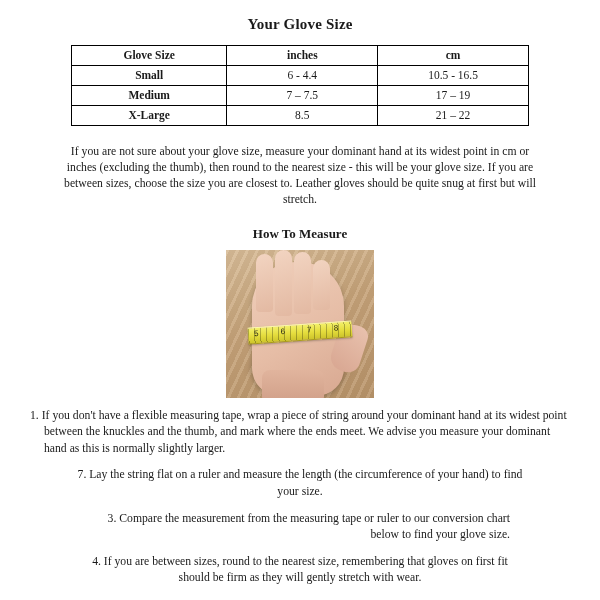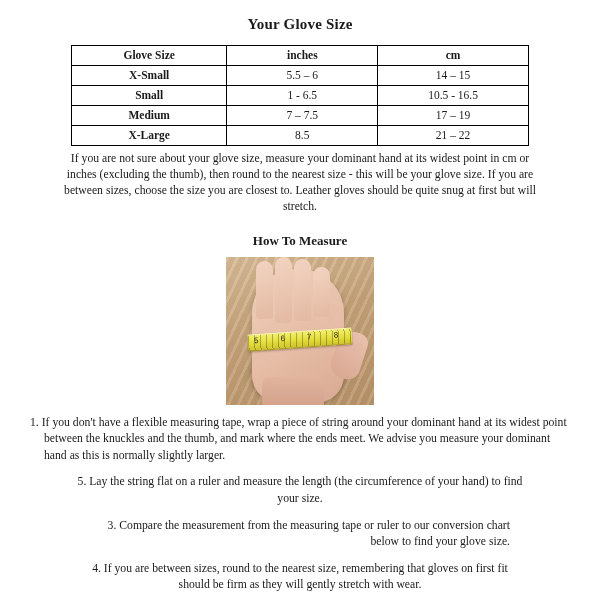--- a/index.html
+++ b/index.html
@@ -47,21 +47,21 @@
     font-size: 11.5px;
   }
   table.size-table td.col-size {
     font-weight: bold;
   }
   .col-size { width: 34%; }
   .col-in { width: 33%; }
   .col-cm { width: 33%; }
 
   .intro {
-    margin: 5px auto 0 auto;
+    margin: 18px auto 0 auto;
     width: 490px;
     text-align: center;
     font-size: 11.7px;
     line-height: 1.38;
   }
   .section-title {
     text-align: center;
     font-size: 13px;
     font-weight: bold;
     margin: 17px 0 8px 0;
@@ -194,27 +194,22 @@
   <table class="size-table">
     <thead>
       <tr>
         <th class="col-size">Glove Size</th>
         <th class="col-in">inches</th>
         <th class="col-cm">cm</th>
       </tr>
     </thead>
     <tbody>
       <tr>
-        <td class="col-size">X-Small</td>
-        <td class="col-in">5.5 – 6</td>
-        <td class="col-cm">14 – 15</td>
-      </tr>
-      <tr>
         <td class="col-size">Small</td>
-        <td class="col-in">1 - 6.5</td>
+        <td class="col-in">6 - 4.4</td>
         <td class="col-cm">10.5 - 16.5</td>
       </tr>
       <tr>
         <td class="col-size">Medium</td>
         <td class="col-in">7 – 7.5</td>
         <td class="col-cm">17 – 19</td>
       </tr>
       <tr>
         <td class="col-size">X-Large</td>
         <td class="col-in">8.5</td>
@@ -240,18 +235,18 @@
       <div class="wrist"></div>
       <div class="tape">
         <div class="ticks"></div>
         <div class="nums">5  6  7  8</div>
       </div>
     </div>
   </div>
 
   <ol class="steps">
     <li class="step-1">1. If you don't have a flexible measuring tape, wrap a piece of string around your dominant hand at its widest point between the knuckles and the thumb, and mark where the ends meet. We advise you measure your dominant hand as this is normally slightly larger.</li>
-    <li class="step-2">5. Lay the string flat on a ruler and measure the length (the circumference of your hand) to find your size.</li>
+    <li class="step-2">7. Lay the string flat on a ruler and measure the length (the circumference of your hand) to find your size.</li>
     <li class="step-3">3. Compare the measurement from the measuring tape or ruler to our conversion chart below to find your glove size.</li>
     <li class="step-4">4. If you are between sizes, round to the nearest size, remembering that gloves on first fit should be firm as they will gently stretch with wear.</li>
   </ol>
 
 </div>
 
 </body></html>

